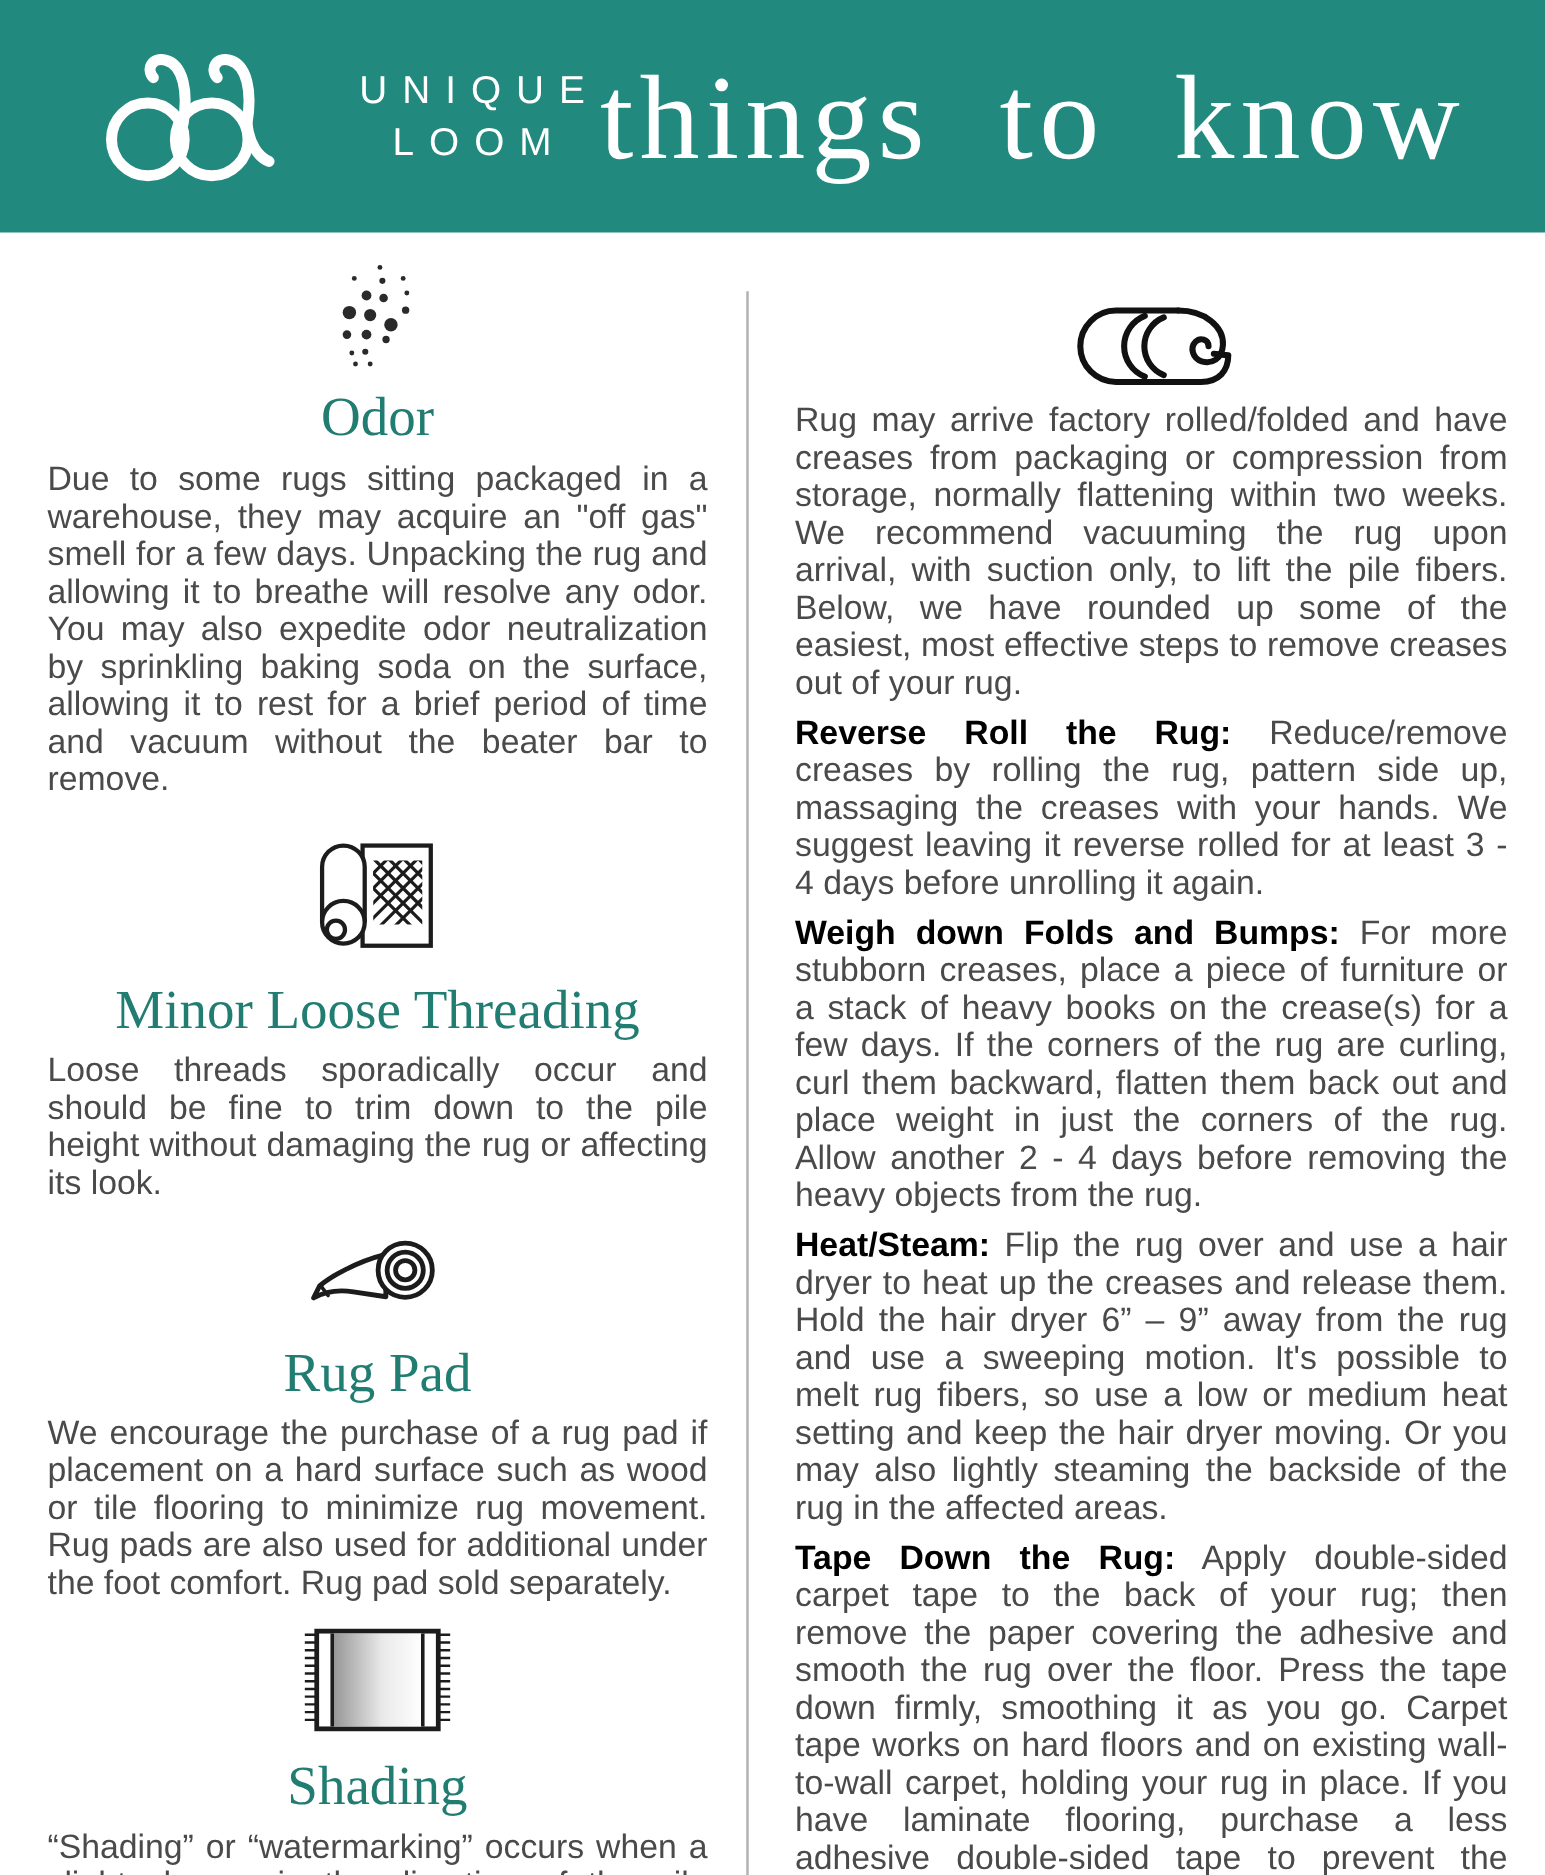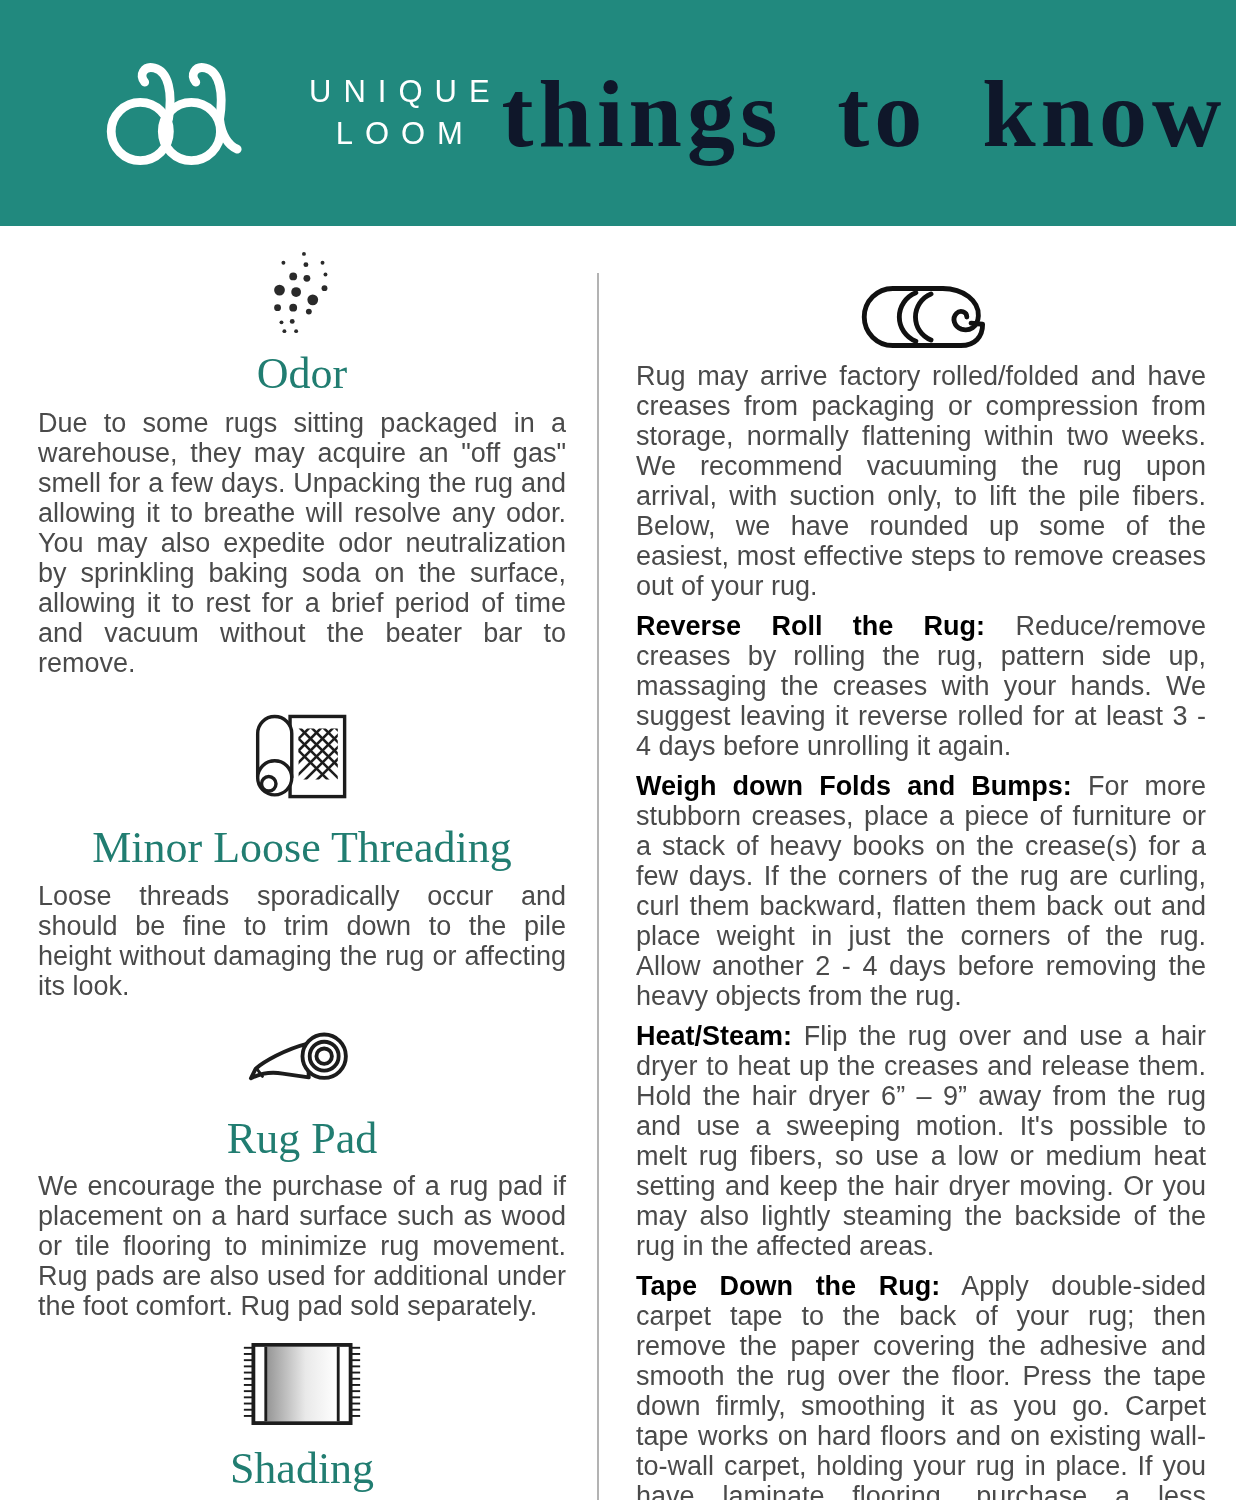--- a/index.html
+++ b/index.html
@@ -5,36 +5,36 @@
   html,body{margin:0;padding:0;background:#ffffff;}
   #page{
     position:relative;
     width:1236px;height:1500px;
     background:#ffffff;
     overflow:hidden;
     font-family:"Liberation Sans", sans-serif;
   }
   
   .header{
-    height:226px;background:#21897e;
+    height:186px;background:#21897e;
     display:flex;align-items:center;
     padding:0 85px 0 98px;box-sizing:border-box;
-    justify-content:space-between;
+    justify-content:center;
   }
   .brand{display:flex;align-items:center;}
   .brand svg{display:block;}
   .brand-text{
     margin-left:26px;color:#ffffff;
     font-size:31px;letter-spacing:12px;line-height:1.35;
     text-align:center;font-weight:400;
   }
   .page-title{
-    color:#0f172a;
+    color:#ffffff;
     font-family:"Liberation Serif", serif;
-    font-size:96px;font-weight:700;
+    font-size:96px;font-weight:400;
     letter-spacing:5px;word-spacing:26px;
     white-space:nowrap;
   }
   
   .content{position:relative;display:flex;}
   .divider{
     position:absolute;left:597px;top:47px;bottom:-1314px;
     width:2px;background:#b3b3b3;
   }
   .col{box-sizing:border-box;}

